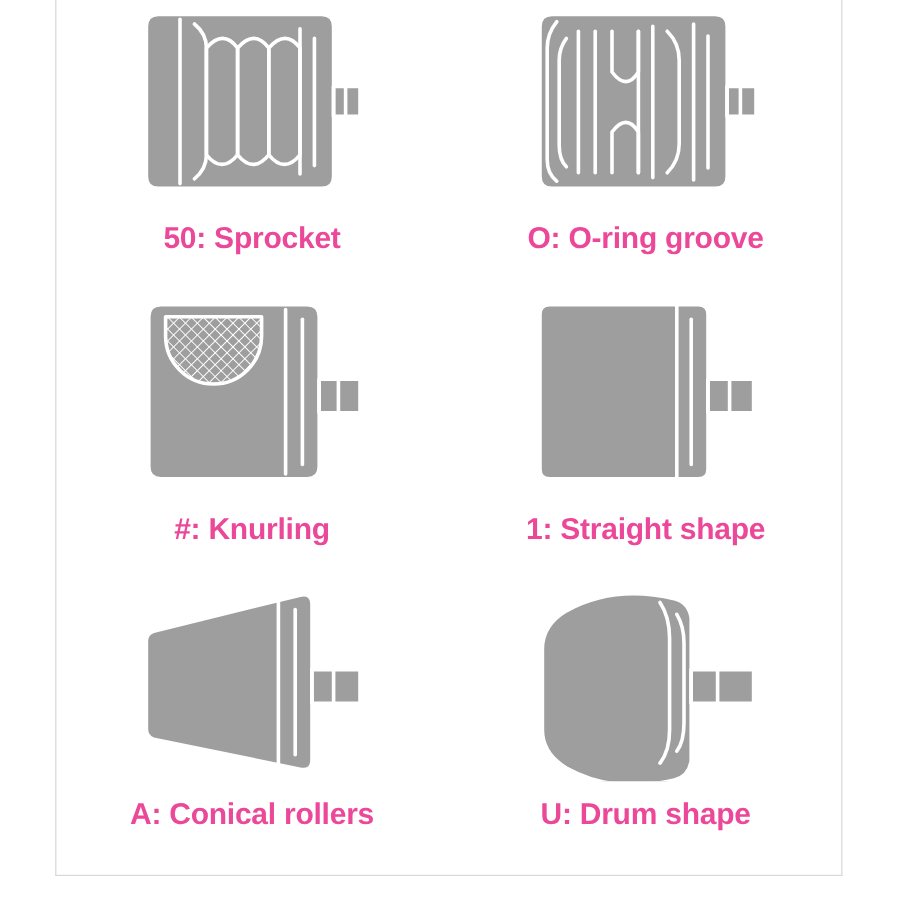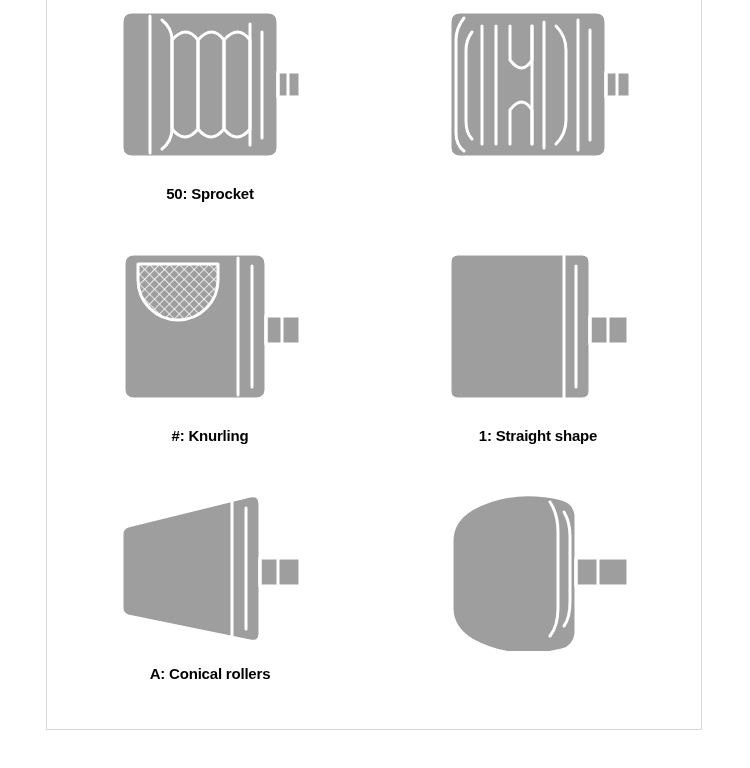--- a/index.html
+++ b/index.html
@@ -50,23 +50,23 @@
     justify-content: flex-start;
   }
   .art {
     width: 200px;
     height: 165px;
     display: flex;
     align-items: center;
     justify-content: center;
   }
   .caption {
-    font-size: 15px;
+    font-size: 25px;
     font-weight: bold;
-    color: #000000;
+    color: #ec4899;
     letter-spacing: -0.2px;
     margin-top: 6px;
     text-align: center;
     white-space: nowrap;
   }
   
   .cell-0 .art { margin-top: 2px; }
   .cell-1 .art { margin-top: 2px; }
   .cell-0 .caption, .cell-1 .caption { margin-top: 18px; }
   .cell-2 .art, .cell-3 .art { margin-top: 10px; }
@@ -123,20 +123,21 @@
             <path d="M94 24 V142"></path>
             <path d="M106 20 V146"></path>
             <path d="M118 24 q10 10 10 24 V118 q0 14 -10 24"></path>
             <path d="M140 18 V148"></path>
             <path d="M152 28 V138"></path>
             <path d="M168 70 V95"></path>
             <path d="M179 70 V95"></path>
           </g>
         </svg>
       </div>
+      <div class="caption">O: O-ring groove</div>
     </div>
 
     <div class="cell cell-2">
       <div class="art">
         <svg width="200" height="165" viewBox="0 0 200 165" aria-hidden="true">
           <defs>
             <pattern id="knurlPat" width="7" height="7" patternUnits="userSpaceOnUse" patternTransform="rotate(45)">
               <path d="M0 0 V7 M0 0 H7" stroke="#ffffff" stroke-width="1.6" fill="none"></path>
             </pattern>
             <clipPath id="knurlClip">
@@ -206,16 +207,17 @@
             <path d="M138 72 H190 V100 H138 Z"></path>
           </g>
           <g fill="none" stroke="#ffffff" stroke-width="3" stroke-linejoin="round" stroke-linecap="round">
             <path d="M112 16 q8 12 8 30 V122 q0 18 -8 28"></path>
             <path d="M126 26 q6 10 6 24 V116 q0 16 -6 24"></path>
             <path d="M138 72 V100"></path>
             <path d="M160 72 V100"></path>
           </g>
         </svg>
       </div>
+      <div class="caption">U: Drum shape</div>
     </div>
 
   </div>
 </div>
 
 </body></html>

